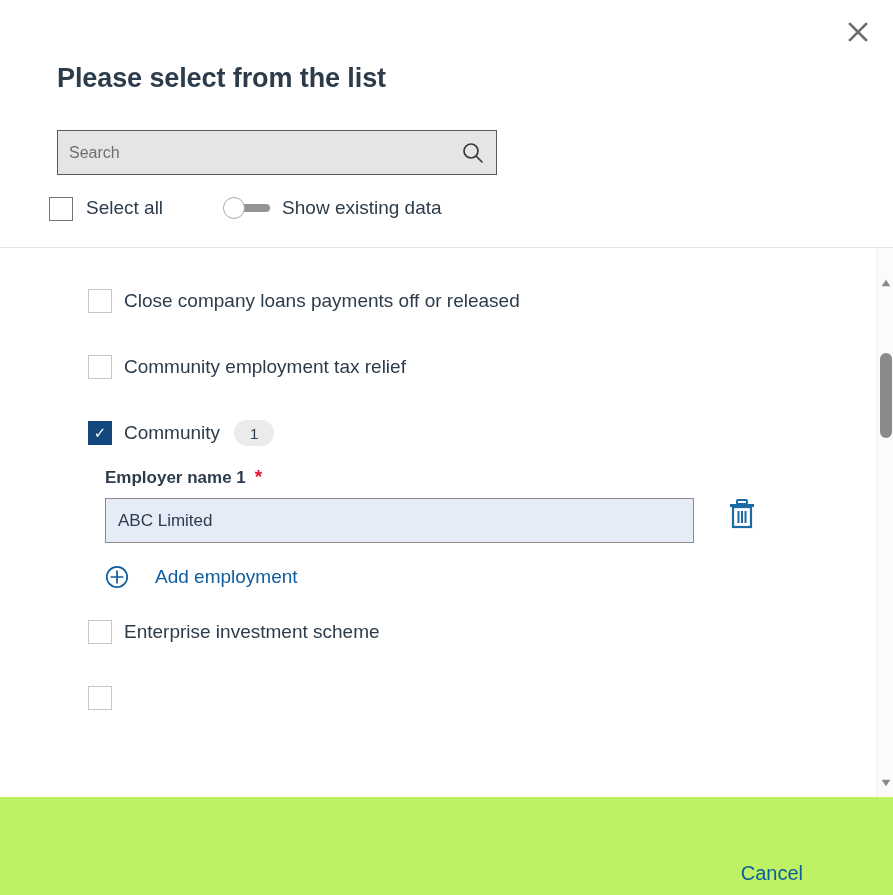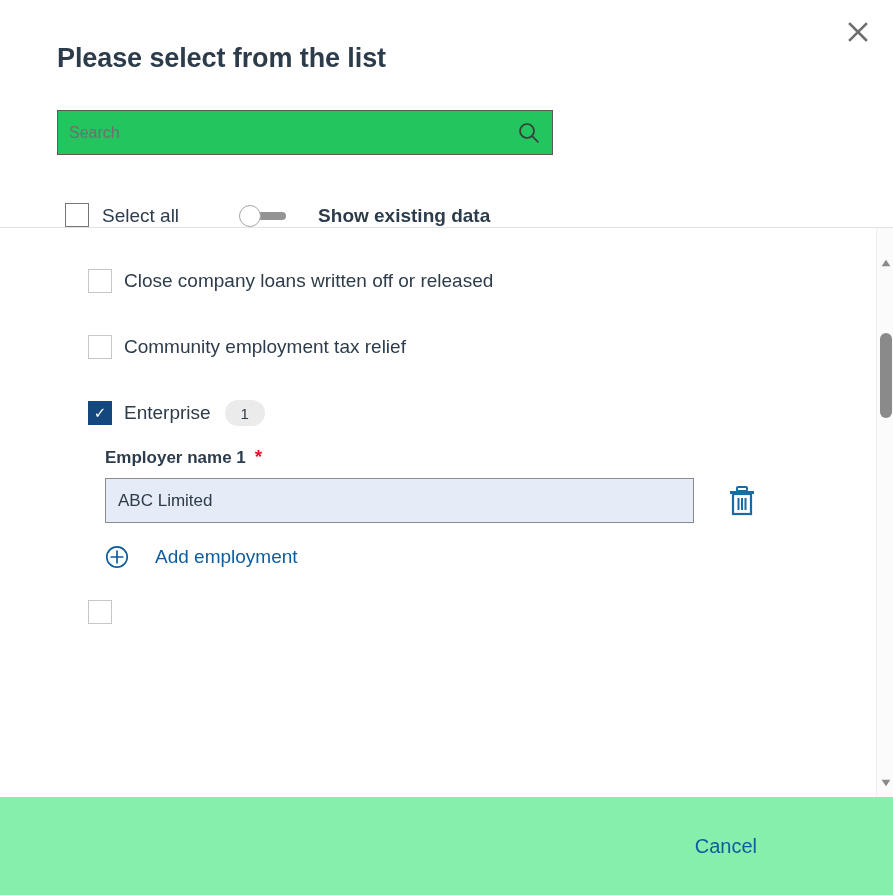--- a/index.html
+++ b/index.html
@@ -41,37 +41,37 @@
     justify-content: center;
     cursor: pointer;
     background: none;
     border: none;
     padding: 0;
   }
   .close-btn svg { display: block; }
 
   .modal-title {
     margin: 0;
-    padding: 42px 0 0 57px;
+    padding: 62px 0 0 57px;
     font-size: 27px;
     font-weight: bold;
     color: #2d3c4b;
     letter-spacing: -0.1px;
     line-height: 1.2;
   }
 
   .search-row {
     padding: 36px 0 0 57px;
   }
   .search-box {
     position: relative;
-    width: 496px;
+    width: 440px;
     height: 45px;
     border: 1px solid #5a5a5a;
-    background: #22c55e;
+    background: #e5e5e5;
     display: flex;
     align-items: center;
   }
   .search-box input {
     flex: 1;
     height: 100%;
     border: none;
     outline: none;
     background: transparent;
     font-family: "Liberation Sans", sans-serif;
@@ -87,22 +87,22 @@
     position: absolute;
     right: 11px;
     top: 50%;
     transform: translateY(-50%);
     display: flex;
     cursor: pointer;
   }
 
   .options-row {
     display: flex;
-    align-items: flex-end;
-    padding: 22px 0 0 65px;
+    align-items: flex-start;
+    padding: 22px 0 0 49px;
     height: 72px;
   }
 
   
   .cb {
     width: 24px;
     height: 24px;
     border: 1px solid #767676;
     background: #ffffff;
     display: inline-flex;
@@ -161,23 +161,22 @@
     transform: translateY(-50%);
     width: 22px;
     height: 22px;
     border-radius: 50%;
     background: #ffffff;
     border: 1px solid #a8a8a8;
   }
   .toggle-label {
     font-size: 19px;
     color: #2d3c4b;
-    margin-left: 32px;
+    margin-left: 12px;
     white-space: nowrap;
-    font-weight: bold;
   }
 
   .divider {
     height: 1px;
     background: #e3e3e3;
     width: 100%;
   }
 
   
   .list-body {
@@ -230,21 +229,21 @@
     align-items: flex-end;
   }
   .req {
     color: #e8112d;
     font-size: 19px;
     margin-left: 9px;
     font-weight: bold;
   }
   .field-row {
     display: flex;
-    align-items: center;
+    align-items: flex-start;
     border-radius: 17px;
   }
   .field-input {
     width: 589px;
     height: 45px;
     background: #e6ecf7;
     border: 1px solid #8c8c8c;
     font-family: "Liberation Sans", sans-serif;
     font-size: 17px;
     color: #2d3c4b;
@@ -306,25 +305,25 @@
     height: 85px;
     background: #8a8a8a;
     border-radius: 6px;
     cursor: pointer;
   }
 
   
   .modal-footer {
     flex: 0 0 auto;
     height: 98px;
-    background: #86efac;
-    display: flex;
-    align-items: center;
+    background: #bef264;
+    display: flex;
+    align-items: flex-end;
     justify-content: flex-end;
-    padding-right: 74px;
+    padding-right: 28px;
   }
   .btn-cancel {
     background: none;
     border: none;
     color: #0e5c9e;
     font-family: "Liberation Sans", sans-serif;
     font-size: 20px;
     cursor: pointer;
     padding: 10px 14px;
     margin-right: 48px;
@@ -382,33 +381,33 @@
     </div>
 
     <div class="divider"></div>
   </div>
 
   <div class="list-body">
     <div class="list-inner">
 
       <div class="list-item">
         <span class="cb light"></span>
-        <span class="label">Close company loans written off or released</span>
+        <span class="label">Close company loans payments off or released</span>
       </div>
 
       <div class="list-item">
         <span class="cb light"></span>
         <span class="label">Community employment tax relief</span>
       </div>
 
       <div class="list-item">
         <span class="cb light checked">
           <span class="tick">✓</span>
         </span>
-        <span class="label">Enterprise</span>
+        <span class="label">Community</span>
         <span class="count-badge">1</span>
       </div>
 
       <div class="detail">
         <div class="field-label">
           <span>Employer name 1</span>
           <span class="req">*</span>
         </div>
         <div class="field-row">
           <input class="field-input" type="text" value="ABC Limited" style="">
@@ -427,20 +426,24 @@
           <span class="plus-icon">
             <svg width="24" height="24" viewBox="0 0 24 24">
               <circle cx="12" cy="12" r="10.2" stroke="#0e5c9e" stroke-width="1.7" fill="none"></circle>
               <path d="M12 6.2 V17.8 M6.2 12 H17.8" stroke="#0e5c9e" stroke-width="1.7" stroke-linecap="round"></path>
             </svg>
           </span>
           <span>Add employment</span>
         </a>
       </div>
 
+      <div class="list-item">
+        <span class="cb light"></span>
+        <span class="label">Enterprise investment scheme</span>
+      </div>
 
       <div class="list-item">
         <span class="cb light"></span>
       </div>
 
     </div>
 
     <div class="scrollbar">
       <span class="sb-arrow up">
         <svg width="10" height="8" viewBox="0 0 10 8">

